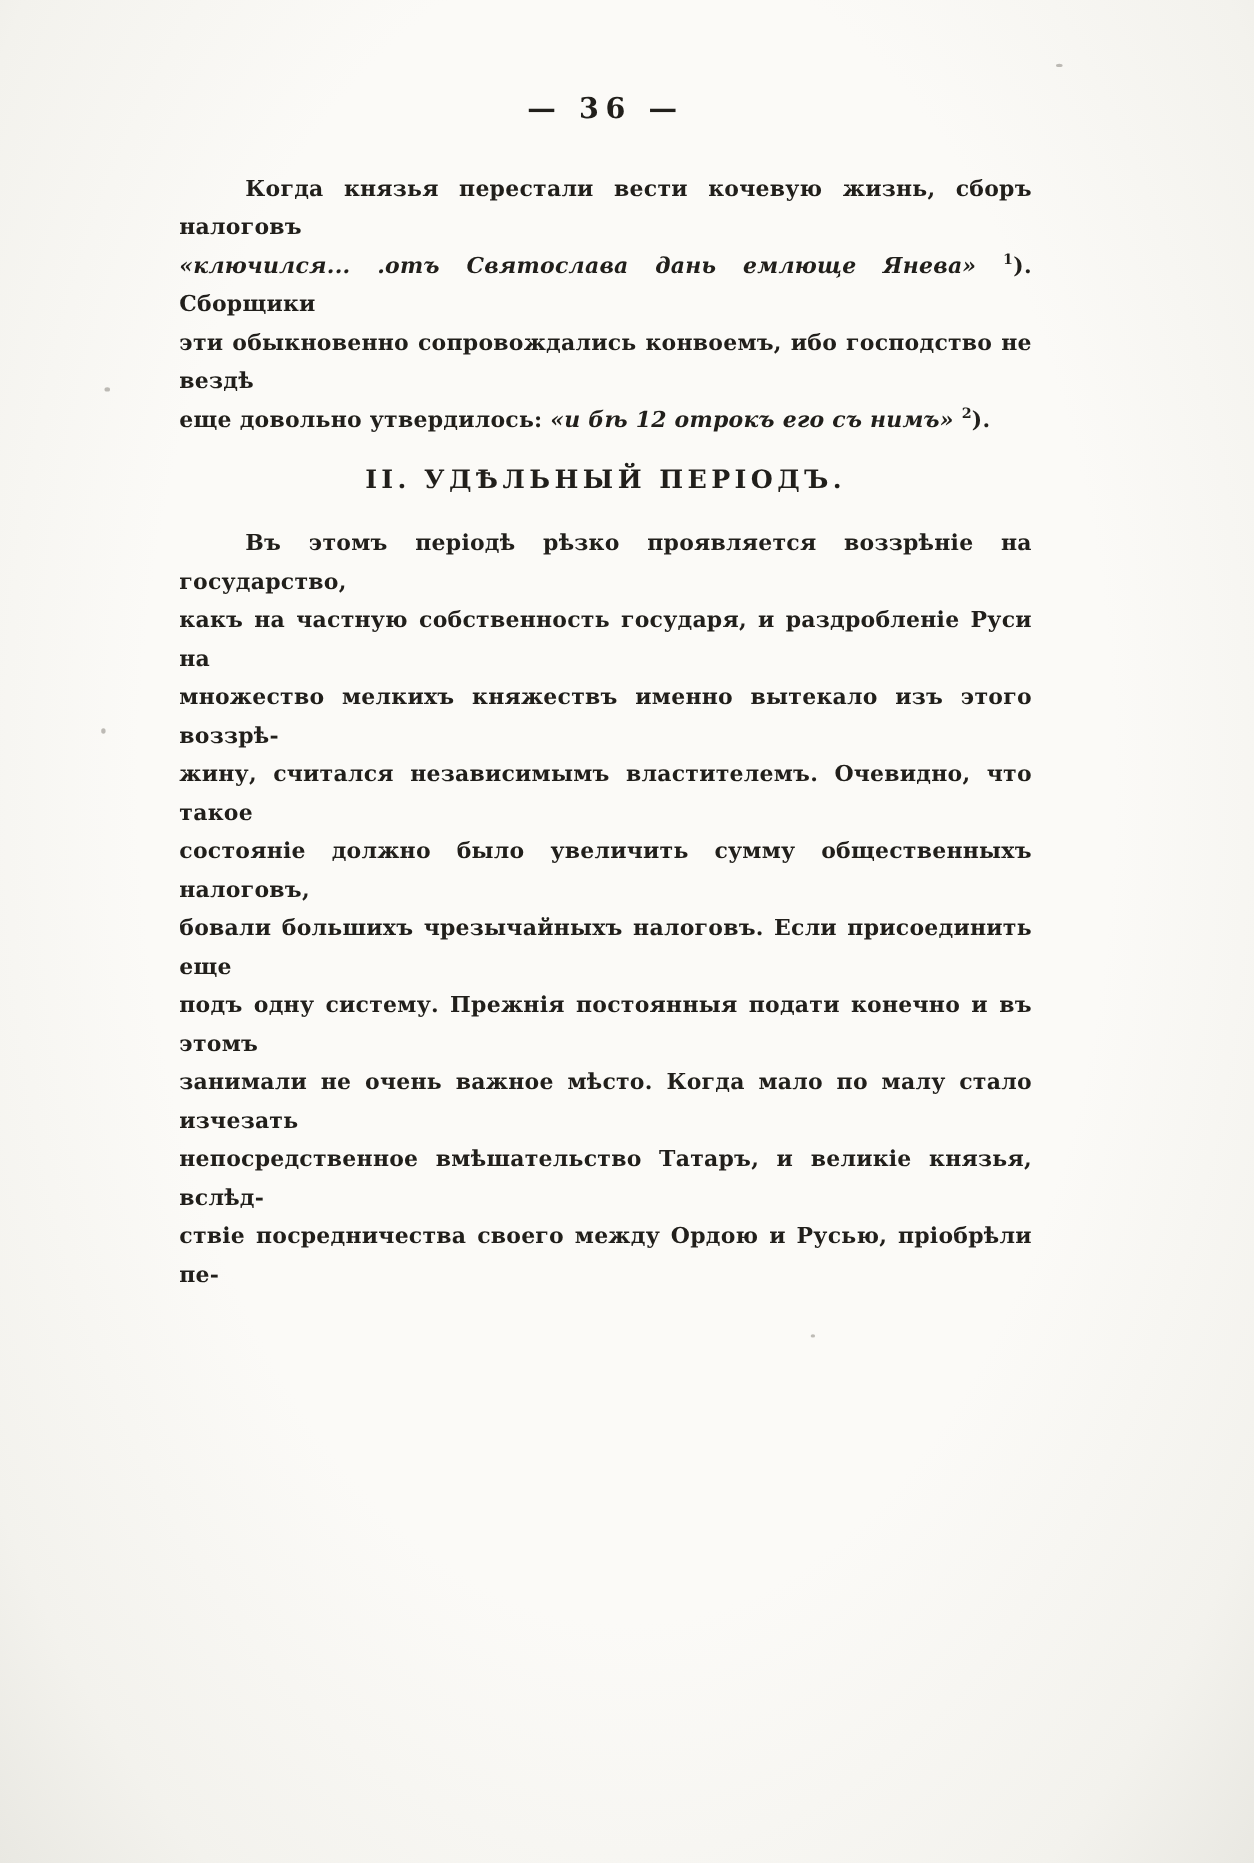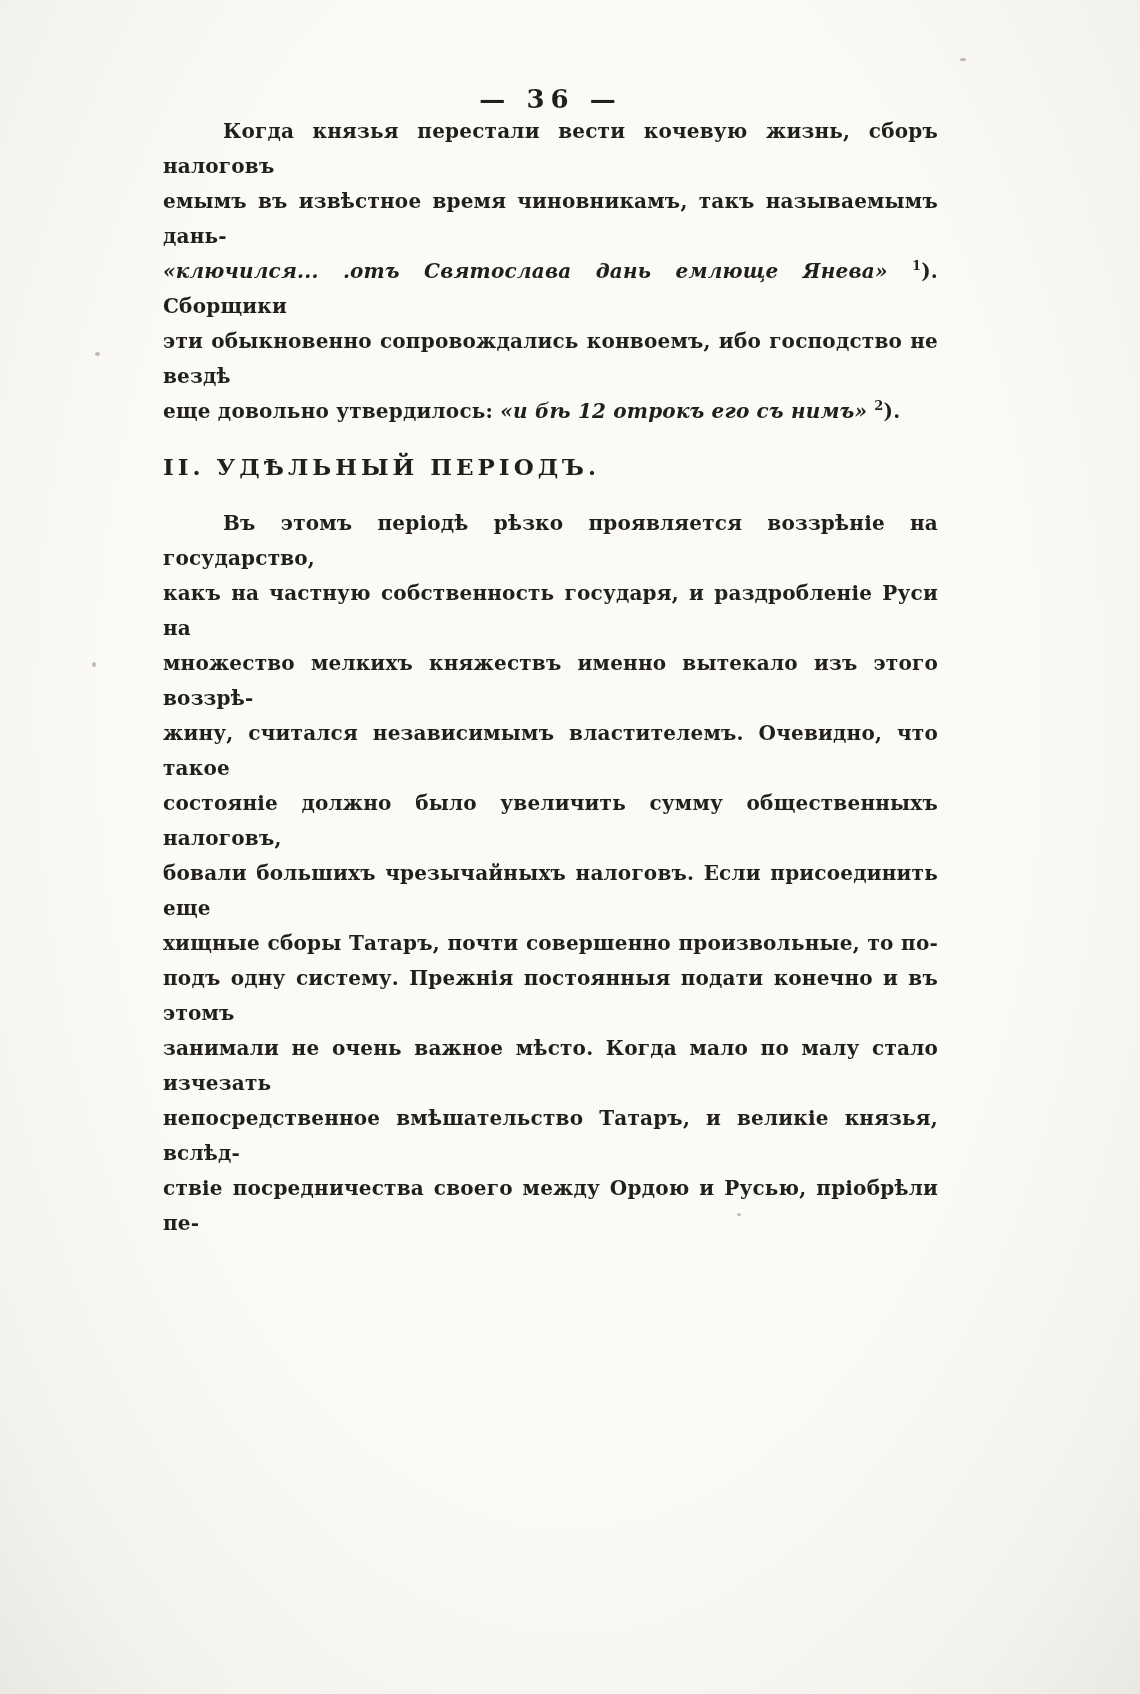--- a/index.html
+++ b/index.html
@@ -15,36 +15,37 @@
   .textblock{
     position:absolute;
     left:163px;top:84px;
     width:775px;
   }
   .pagenum{
     text-align:center;
     font-size:26px;
     font-weight:700;
     letter-spacing:6px;
+    margin-bottom:40px;
   }
   .para{font-size:20px;font-weight:700;}
   .line{
     line-height:35px;
     text-align:justify;
     text-align-last:justify;
     letter-spacing:.2px;
     white-space:normal;
   }
   .line.indent{text-indent:60px;}
   .line.no-just{text-align-last:left;}
   .it{font-style:italic;}
   sup{font-size:13px;line-height:0;vertical-align:super;}
   .heading{
     margin:24px 0 26px 0;
-    text-align:left;
+    text-align:center;
     font-size:23px;
     font-weight:700;
     letter-spacing:4px;
   }
   .speck{position:absolute;background:#8a877f;border-radius:50%;opacity:.55;}
 </style>
 </head>
 <body>
 
 <div class="scan-page">
@@ -52,36 +53,34 @@
   <div class="speck" style="left:95px;top:352px;width:5px;height:4px;"></div>
   <div class="speck" style="left:92px;top:662px;width:4px;height:5px;"></div>
   <div class="speck" style="left:960px;top:58px;width:6px;height:3px;"></div>
   <div class="speck" style="left:737px;top:1213px;width:4px;height:3px;"></div>
 
   <div class="textblock">
     <div class="pagenum">— 36 —</div>
 
     <div class="para">
         <div class="line indent"><span>Когда князья перестали вести кочевую жизнь, сборъ налоговъ</span></div>
-        <div class="line"><span>емымъ въ извѣстное время чиновникамъ, такъ называемымъ дань-</span></div>
         <div class="line"><span class="it">«ключился... .отъ Святослава дань емлюще Янева» </span><sup>1</sup><span>). Сборщики</span></div>
         <div class="line"><span>эти обыкновенно сопровождались конвоемъ, ибо господство не вездѣ</span></div>
         <div class="line no-just"><span>еще довольно утвердилось: </span><span class="it">«и бѣ 12 отрокъ его съ нимъ» </span><sup>2</sup><span>).</span></div>
       </div>
 
     <div class="heading">II. УДѢЛЬНЫЙ ПЕРІОДЪ.</div>
 
     <div class="para">
         <div class="line indent"><span>Въ этомъ періодѣ рѣзко проявляется воззрѣніе на государство,</span></div>
         <div class="line"><span>какъ на частную собственность государя, и раздробленіе Руси на</span></div>
         <div class="line"><span>множество мелкихъ княжествъ именно вытекало изъ этого воззрѣ-</span></div>
         <div class="line"><span>жину, считался независимымъ властителемъ. Очевидно, что такое</span></div>
         <div class="line"><span>состояніе должно было увеличить сумму общественныхъ налоговъ,</span></div>
         <div class="line"><span>бовали большихъ чрезычайныхъ налоговъ. Если присоединить еще</span></div>
-        <div class="line"><span>хищные сборы Татаръ, почти совершенно произвольные, то по-</span></div>
         <div class="line"><span>подъ одну систему. Прежнія постоянныя подати конечно и въ этомъ</span></div>
         <div class="line"><span>занимали не очень важное мѣсто. Когда мало по малу стало изчезать</span></div>
         <div class="line"><span>непосредственное вмѣшательство Татаръ, и великіе князья, вслѣд-</span></div>
         <div class="line"><span>ствіе посредничества своего между Ордою и Русью, пріобрѣли пе-</span></div>
       </div>
 
   </div>
 </div>
 
 </body></html>

